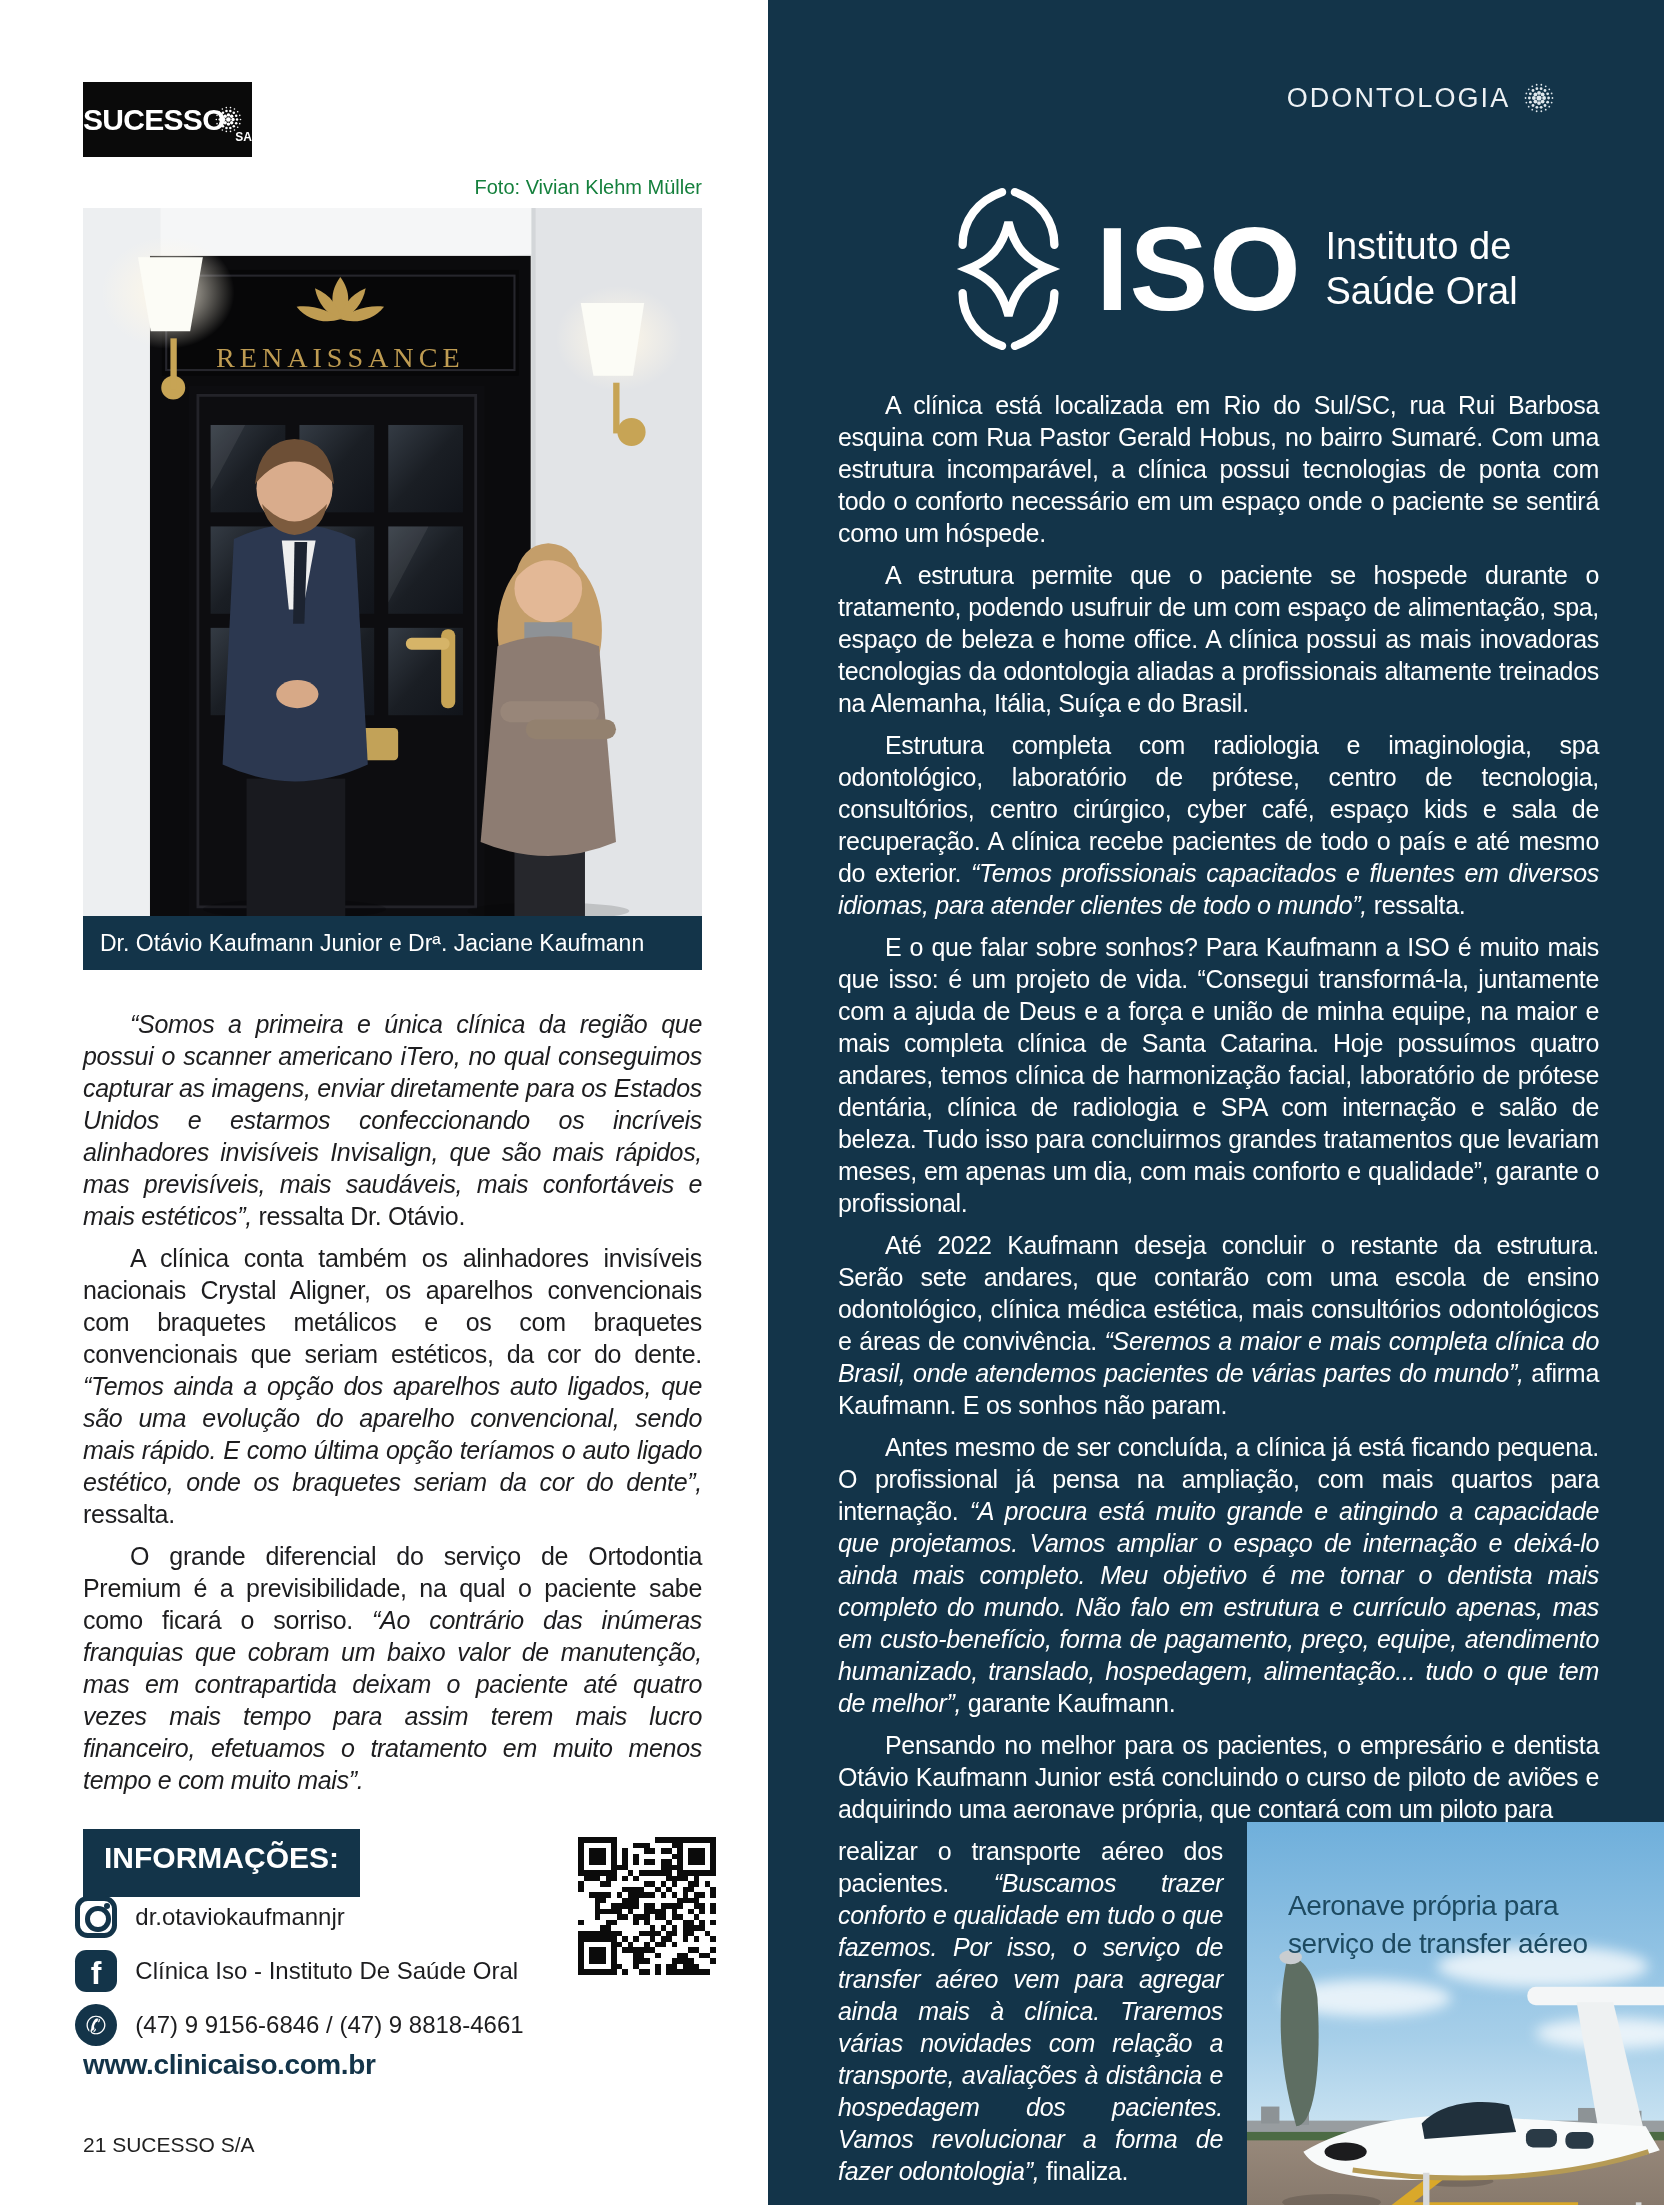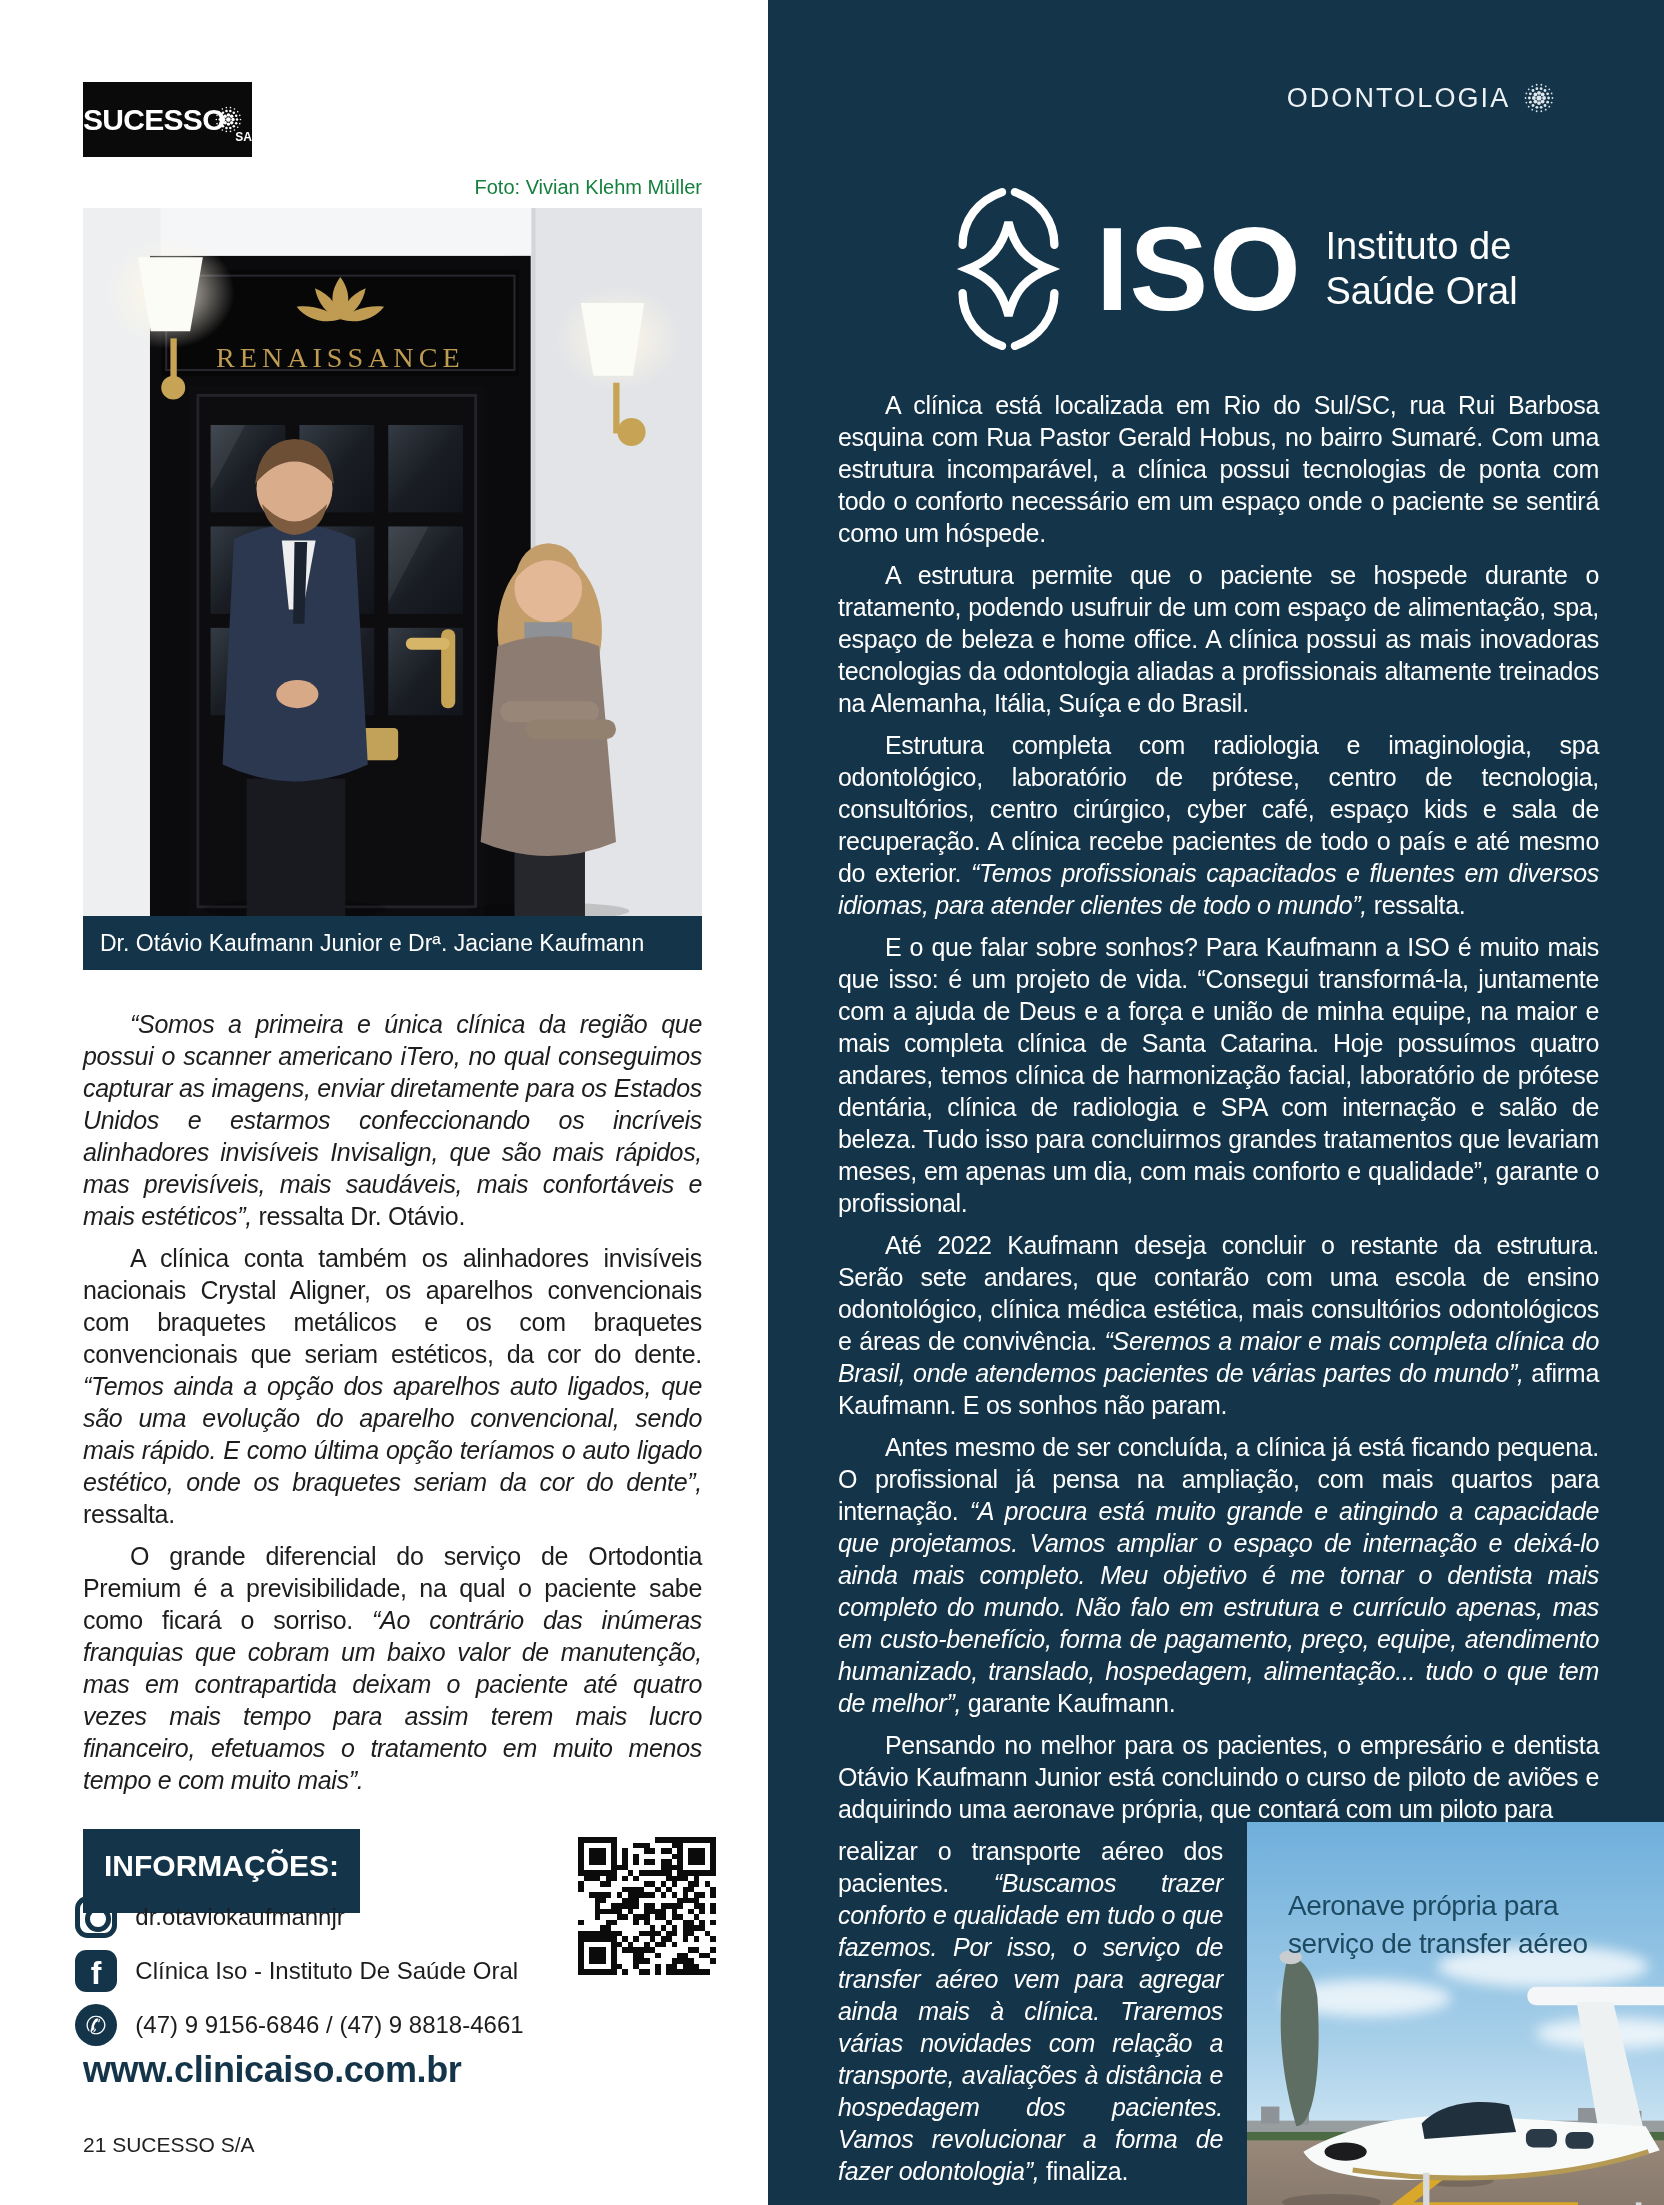--- a/index.html
+++ b/index.html
@@ -24,37 +24,37 @@
 
   
   .bodytext p{margin:0 0 10px 0;text-align:justify;text-indent:47px;}
   .it{font-style:italic;}
 
   .left-text{position:absolute;left:83px;top:1008px;width:619px;
              font-size:25px;line-height:32px;letter-spacing:-0.3px;color:#1d1d1f;}
 
   
   .info-badge{position:absolute;left:83px;top:1829px;height:60px;background:#133449;color:#fff;
-              font-size:30px;font-weight:700;line-height:49px;padding:12px 21px;}
+              font-size:30px;font-weight:700;line-height:49px;padding:4px 21px;}
   .qr{position:absolute;left:578px;top:1837px;width:138px;height:138px;background:#ffffff;
       display:grid;grid-template-columns:repeat(25,1fr);grid-template-rows:repeat(25,1fr);}
   .qr div.on{background:#0b0b0b;}
   .info-rows{position:absolute;left:75px;top:1895px;width:486px;}
   .info-row{display:flex;align-items:center;margin-bottom:10px;height:44px;}
   .info-row .label{font-size:24px;color:#1d1d1f;}
   .ic{width:42px;height:42px;flex:none;margin-right:18.3px;position:relative;box-sizing:border-box;}
   .ic-ig{border:5px solid #133449;border-radius:12.7px;}
   .ic-ig::before{content:"";position:absolute;left:50%;top:50%;width:15.5px;height:15.5px;margin:-10.6px 0 0 -10.6px;
                  border:5px solid #133449;border-radius:50%;}
   .ic-ig::after{content:"";position:absolute;right:2.1px;top:2.1px;width:6.3px;height:6.3px;background:#133449;border-radius:50%;}
   .ic-fb{background:#133449;border-radius:11.3px;color:#fff;font-weight:700;font-size:32px;
          display:flex;align-items:flex-end;justify-content:center;overflow:hidden;}
   .ic-wa{background:#133449;border-radius:50%;color:#fff;display:flex;align-items:center;justify-content:center;
          font-family:"DejaVu Sans",sans-serif;font-size:25px;}
-  .website{position:absolute;left:83px;top:2049px;font-size:36px;font-weight:700;color:#133449;letter-spacing:-0.4px;}
+  .website{position:absolute;left:83px;top:2049px;font-size:28px;font-weight:700;color:#133449;letter-spacing:-0.4px;}
   .page-num{position:absolute;left:83px;top:2133px;font-size:21px;color:#222;}
 
   
   .section-label{position:absolute;right:109px;top:82px;display:flex;align-items:center;gap:12.7px;
                  color:#eef2f5;font-size:27px;letter-spacing:2.1px;}
   .section-label .globe{width:32px;height:32px;color:#dfe7ec;}
 
   .brand{position:absolute;left:938px;top:185px;display:flex;align-items:center;}
   .brand-icon{width:141px;height:168px;flex:none;}
   .brand-name{color:#fff;font-weight:800;font-size:118px;letter-spacing:0.7px;margin:0 24px 0 17px;line-height:1;}

